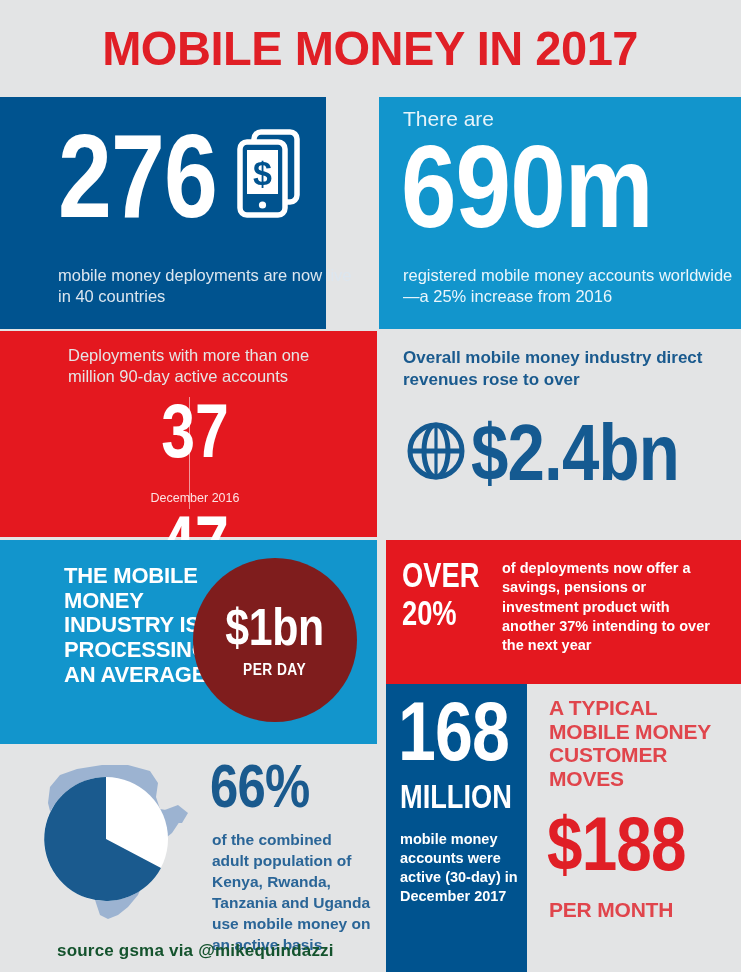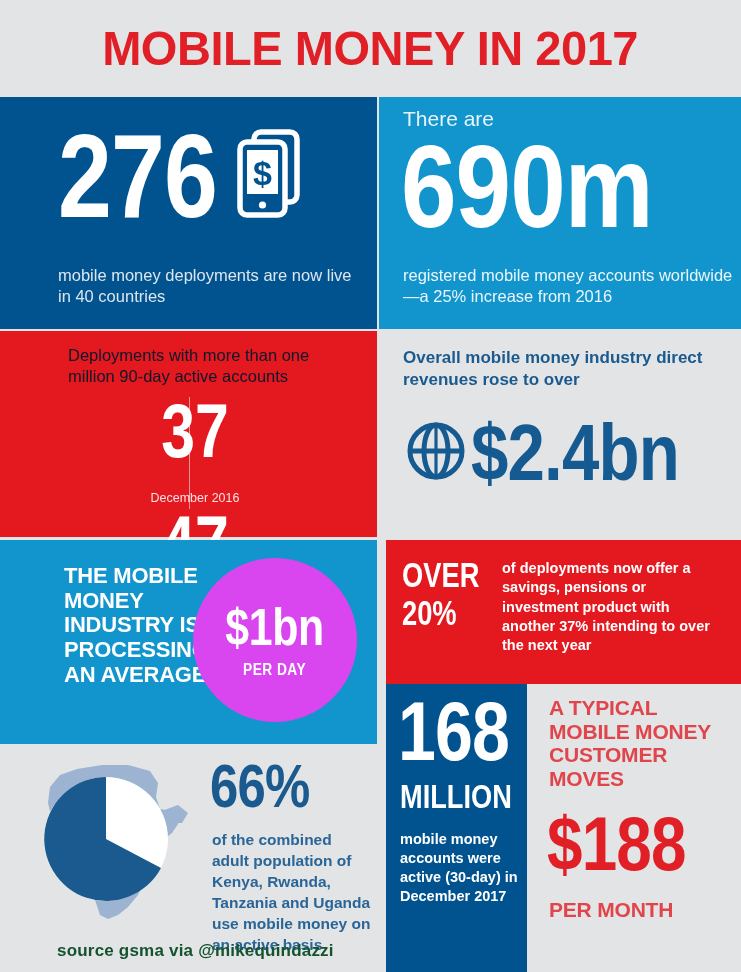--- a/index.html
+++ b/index.html
@@ -26,21 +26,21 @@
     letter-spacing:-0.5px;
     transform:scaleX(0.96);
     line-height:1;
     white-space:nowrap;
   }
 
   
   .panel{position:absolute;box-sizing:border-box;}
 
   
-  .p1{left:0;top:97;width:377px;height:232px;background:#00538f;
+  .p1{left:0;top:97;width:326px;height:232px;background:#00538f;
       left:0px;top:97px;}
   .p1 .row{position:absolute;left:58px;top:28px;display:flex;align-items:center;}
   .big276{
     color:#ffffff;font-size:118px;font-weight:bold;line-height:0.88;
     transform:scaleX(0.82);transform-origin:left center;letter-spacing:-1px;
   }
   .phone-ic{margin-left:-18px;}
   .p1 .cap{
     position:absolute;left:58px;top:168px;width:300px;
     color:#dce6ef;font-size:16.5px;line-height:1.28;font-weight:400;
@@ -56,21 +56,21 @@
   }
   .p2 .cap{
     position:absolute;left:24px;top:168px;width:330px;
     color:#eaf6fc;font-size:16.5px;line-height:1.3;
   }
 
   
   .p3{left:0px;top:331px;width:377px;height:206px;background:#e4181f;}
   .p3 .cap-top{
     position:absolute;left:68px;top:14px;width:290px;
-    color:#0f172a;font-size:16.5px;line-height:1.3;
+    color:#e5e5e5;font-size:16.5px;line-height:1.3;
   }
   .p3 .stats{position:absolute;left:40px;top:62px;width:310px;display:flex;flex-direction:column;}
   .p3 .stat{flex:1;text-align:center;position:relative;}
   .p3 .num{color:#fff;font-size:76px;font-weight:bold;line-height:1;
            transform:scaleX(0.8);letter-spacing:0px;}
   .p3 .lbl{color:#fde2e3;font-size:12.5px;margin-top:22px;}
   .p3 .divider{
     position:absolute;left:50%;top:66px;width:1px;height:112px;
     background:rgba(255,255,255,0.55);
   }
@@ -90,21 +90,21 @@
 
   
   .p5{left:0px;top:540px;width:377px;height:204px;background:#1295cc;}
   .p5 .txt{
     position:absolute;left:64px;top:24px;width:150px;
     color:#ffffff;font-size:22px;font-weight:bold;line-height:1.12;
     letter-spacing:-0.2px;
   }
   .p5 .circle{
     position:absolute;left:193px;top:18px;width:164px;height:164px;
-    border-radius:50%;background:#d946ef;
+    border-radius:50%;background:#7f1d1d;
     display:flex;flex-direction:column;align-items:center;justify-content:center;
   }
   .p5 .circle .amt{
     color:#ffffff;font-size:51px;font-weight:bold;line-height:1;
     transform:scaleX(0.84);letter-spacing:-0.5px;
   }
   .p5 .circle .per{
     color:#ffffff;font-size:16px;font-weight:bold;margin-top:8px;
     letter-spacing:0.5px;transform:scaleX(0.86);
   }

